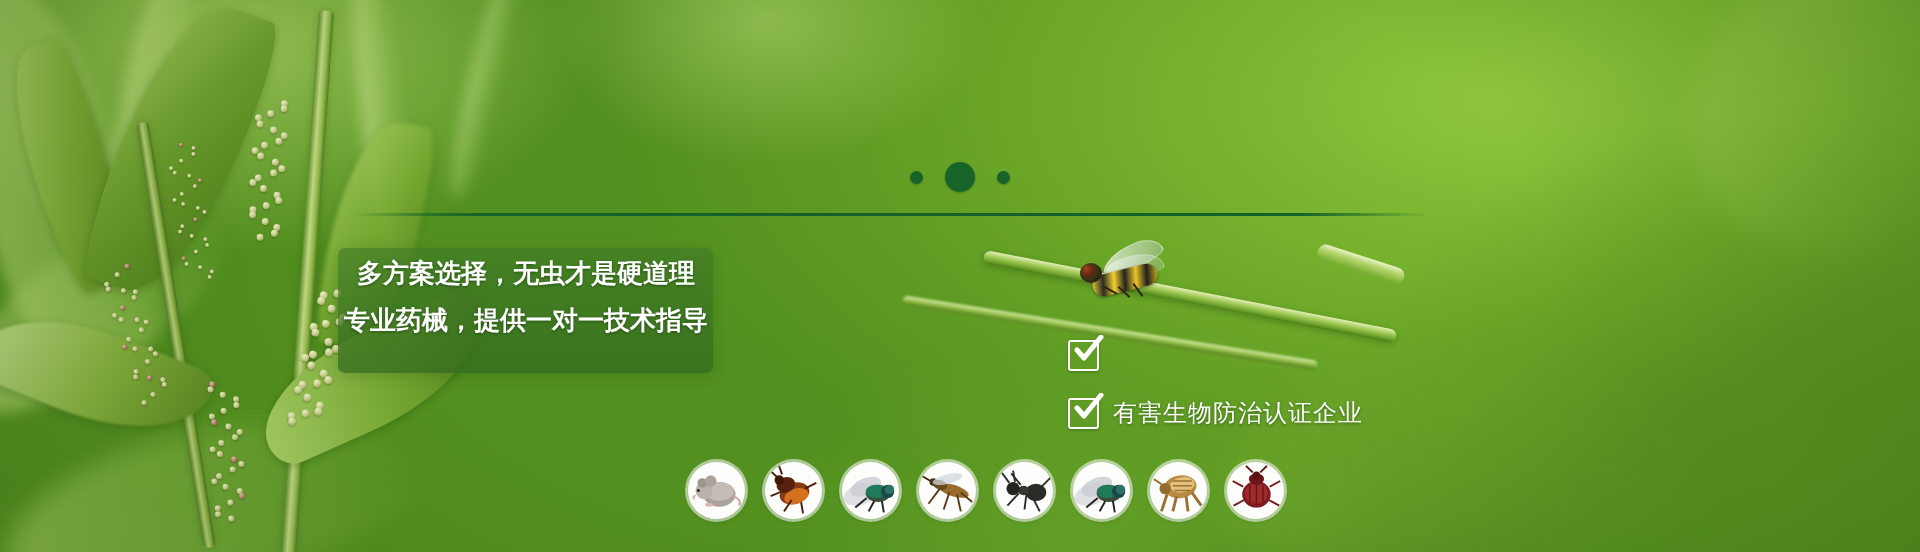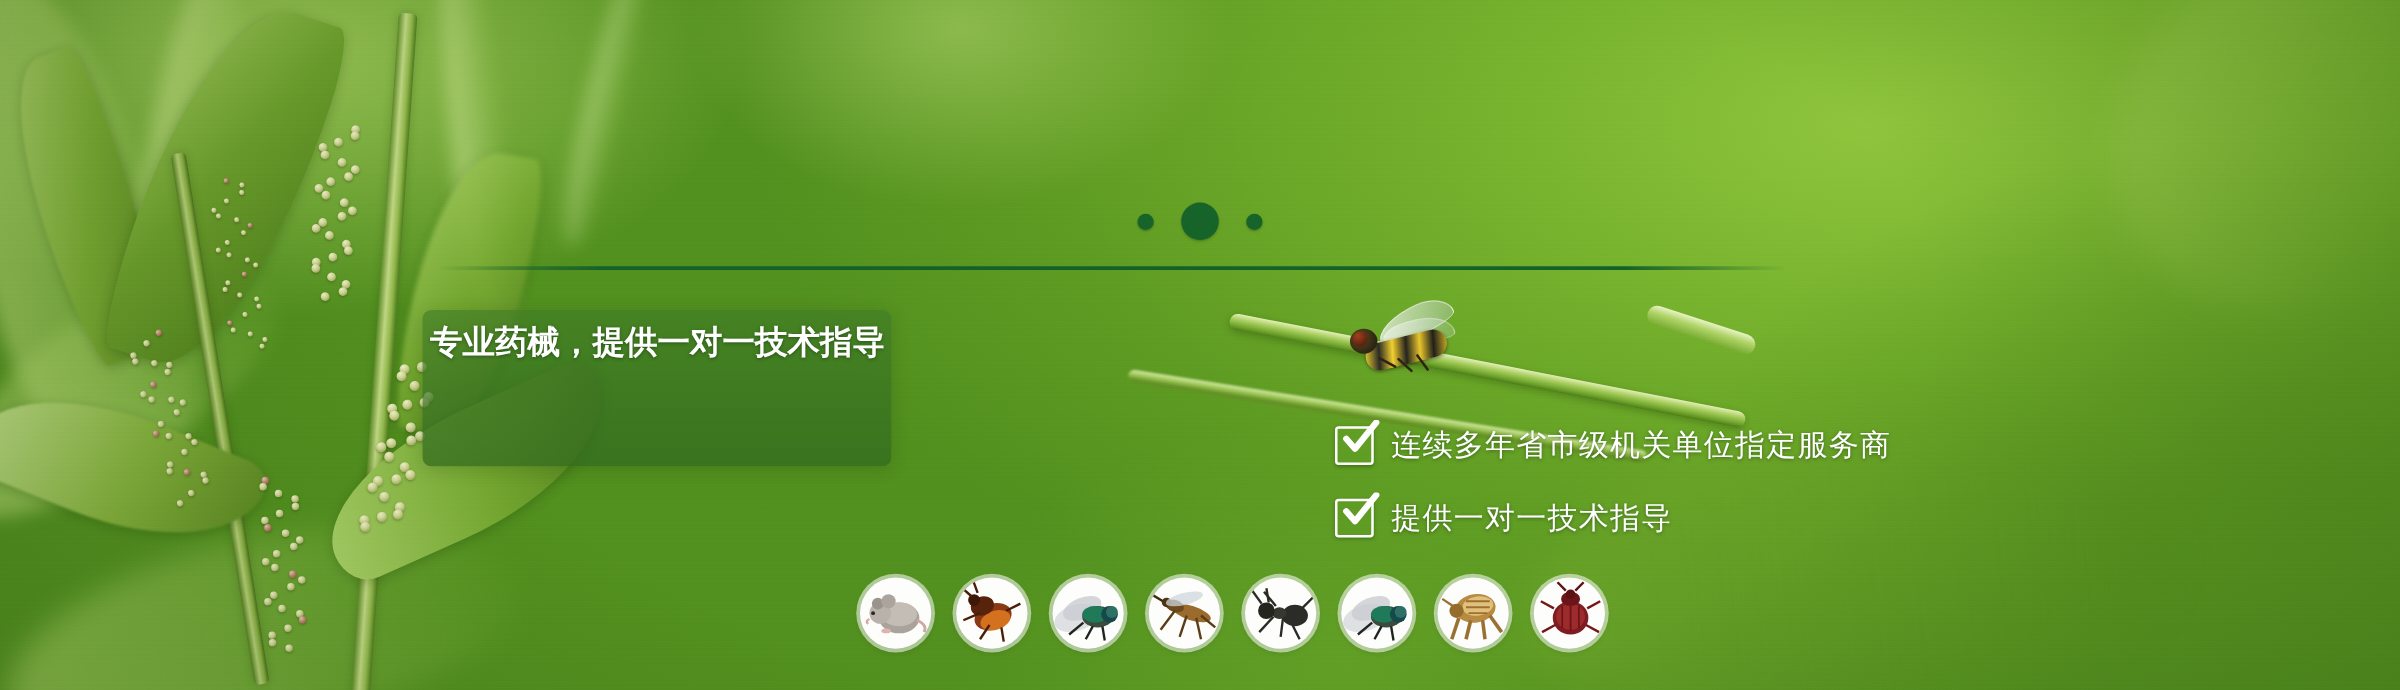--- a/index.html
+++ b/index.html
@@ -371,39 +371,39 @@
   <div style="position:absolute;left:350px;top:213px;width:1080px;height:3px;
               background:linear-gradient(90deg,rgba(17,90,32,0),#15612a 12%,#15612a 88%,rgba(17,90,32,0));"></div>
   <div class="dots">
     <span class="d small"></span>
     <span class="d big"></span>
     <span class="d small"></span>
   </div>
 
   <div class="panel"></div>
   <div class="panel-lines">
+    <div class="pl pl2">多方案选择，无虫才是硬道理</div>
     <div class="pl pl3">专业药械，提供一对一技术指导</div>
   </div>
 
   <div class="checks">
     <div class="check-row">
       <span class="check-box">
         <svg viewBox="0 0 32 32" aria-hidden="true">
           <path d="M5 15 L12 23 L29 2" fill="none" stroke="#ffffff" stroke-width="5" stroke-linecap="round" stroke-linejoin="round"></path>
         </svg>
       </span>
-      <span class="check-label">连续多年省市级机关单位指定服务商</span>
     </div>
     <div class="check-row">
       <span class="check-box">
         <svg viewBox="0 0 32 32" aria-hidden="true">
           <path d="M5 15 L12 23 L29 2" fill="none" stroke="#ffffff" stroke-width="5" stroke-linecap="round" stroke-linejoin="round"></path>
         </svg>
       </span>
-      <span class="check-label">提供一对一技术指导</span>
+      <span class="check-label">有害生物防治认证企业</span>
     </div>
   </div>
 
   <div class="pests">
 
     <span class="pest">
       <svg viewBox="0 0 60 60" aria-hidden="true">
         <ellipse cx="33" cy="34" rx="17" ry="13" fill="#a9a39c"></ellipse>
         <ellipse cx="33" cy="31" rx="15" ry="10" fill="#c3bdb5"></ellipse>
         <circle cx="17" cy="30" r="9" fill="#b8b2aa"></circle>

